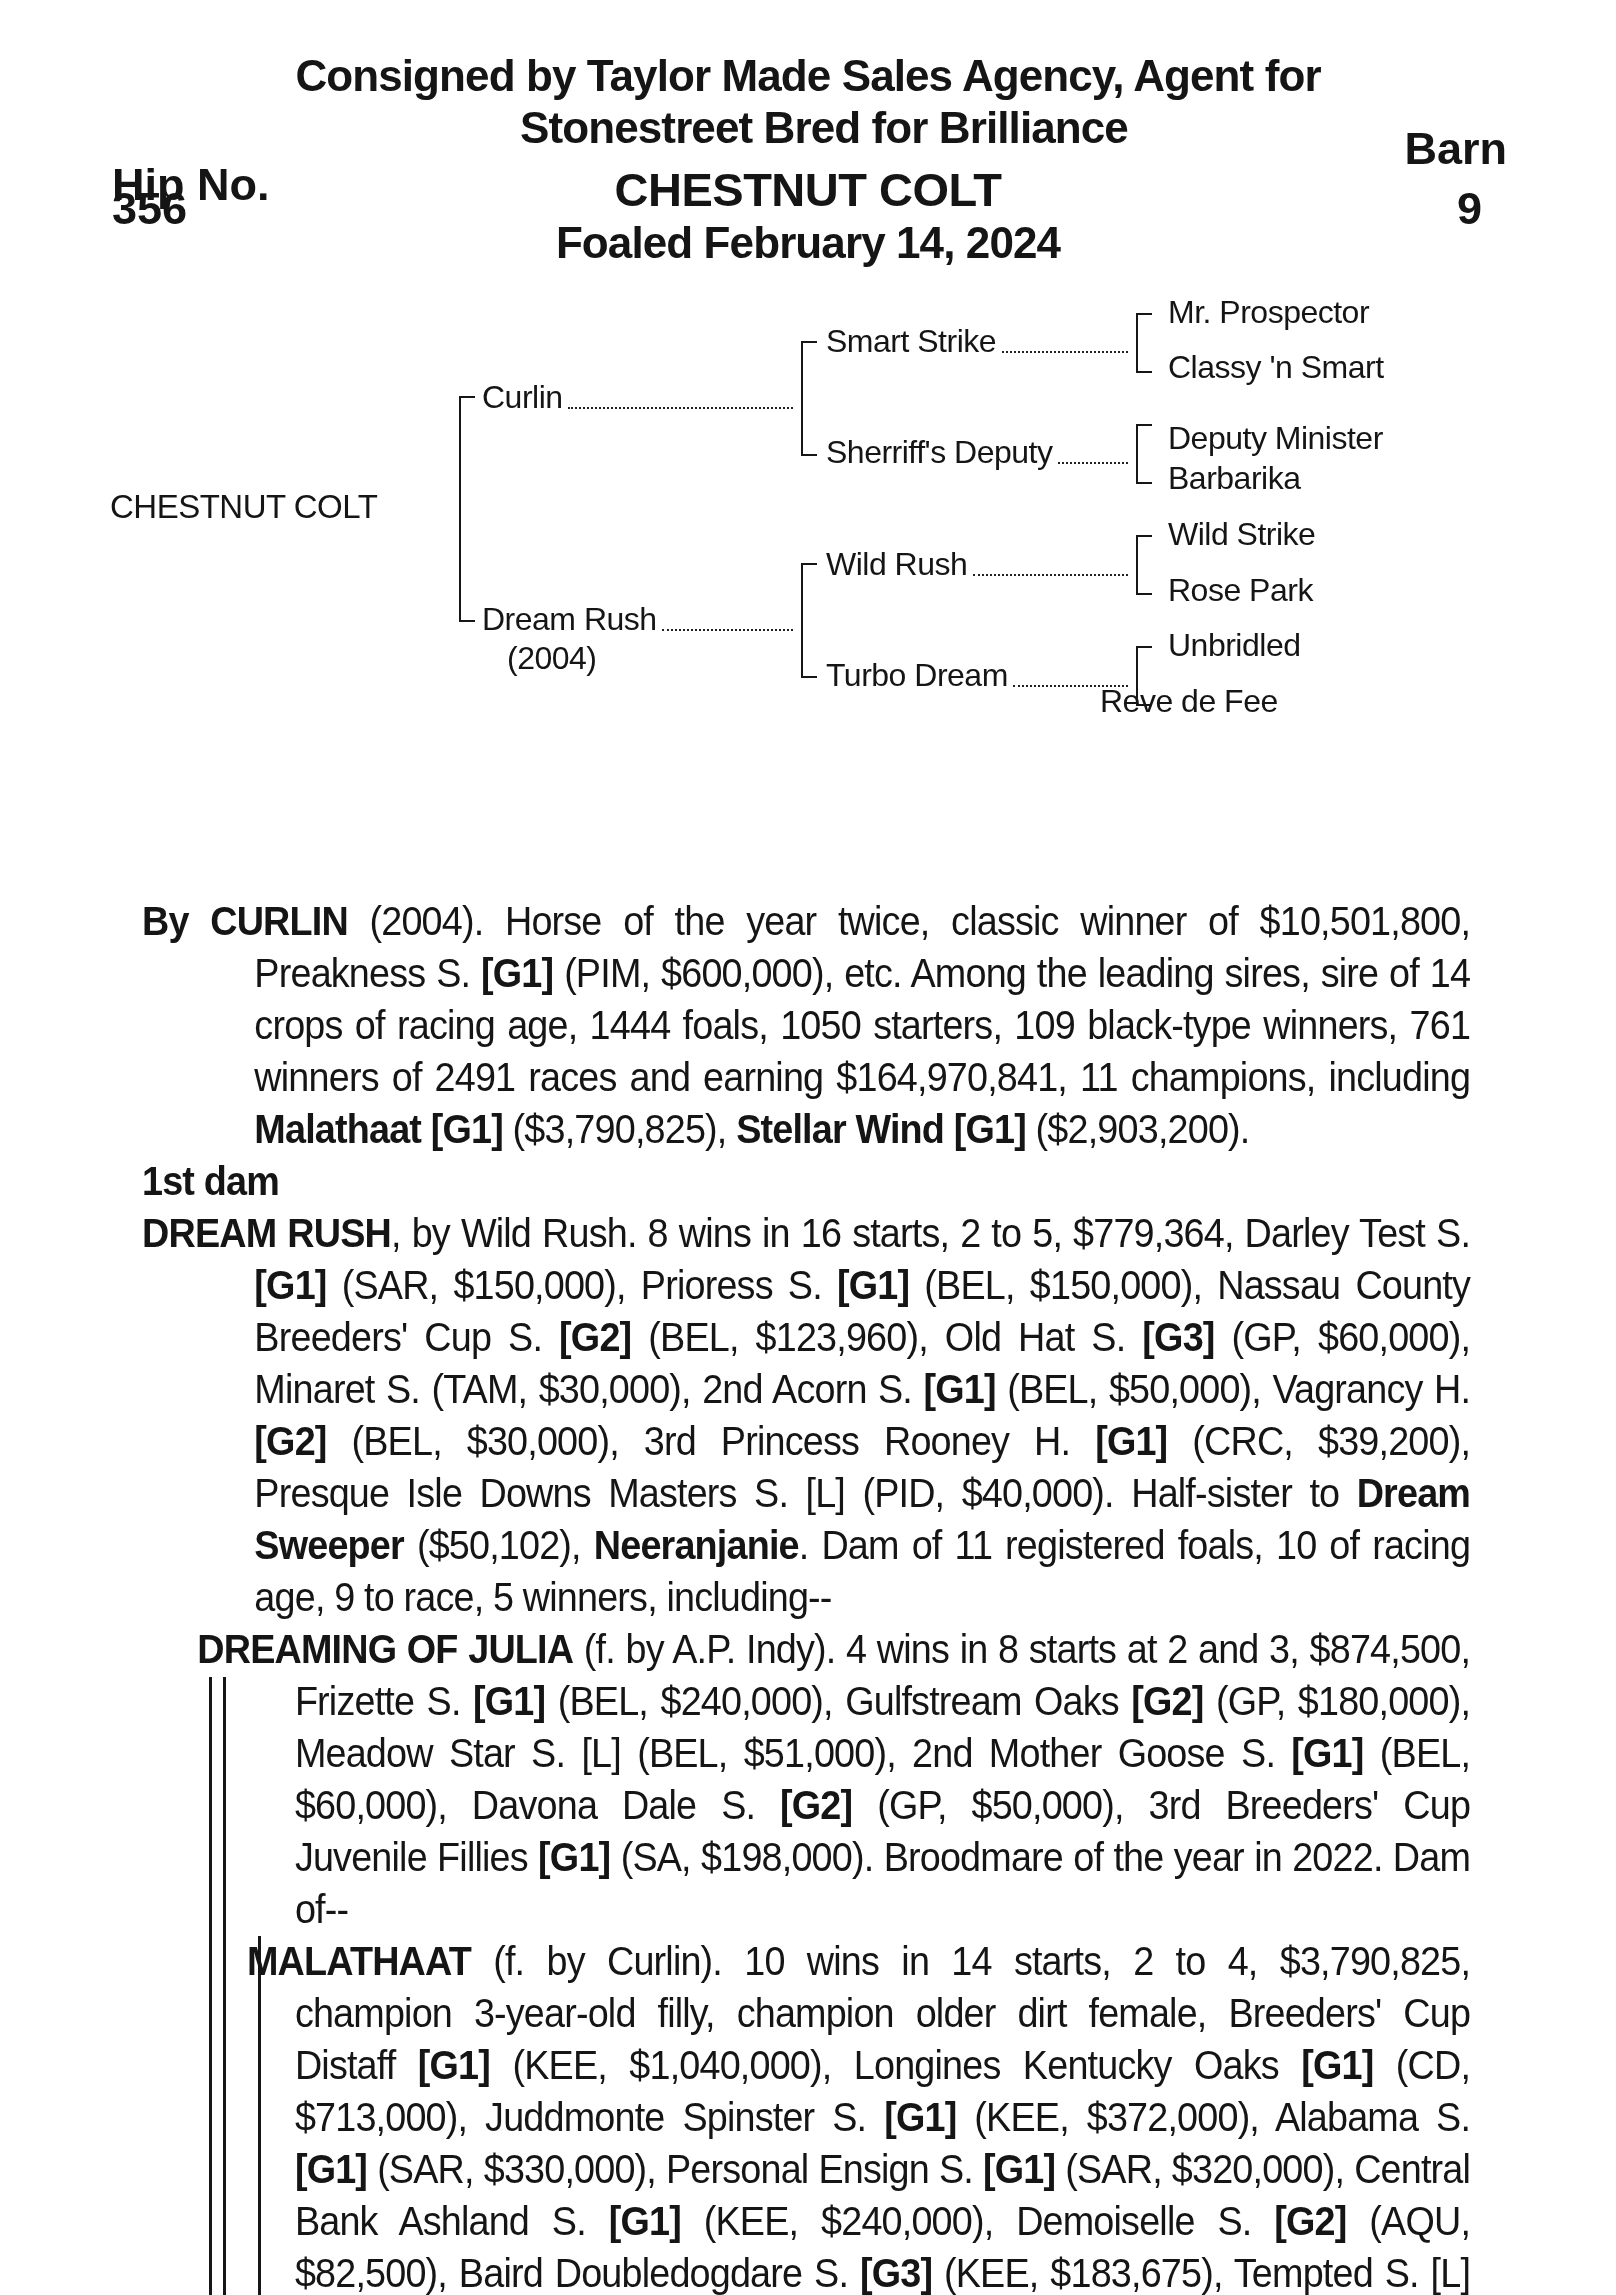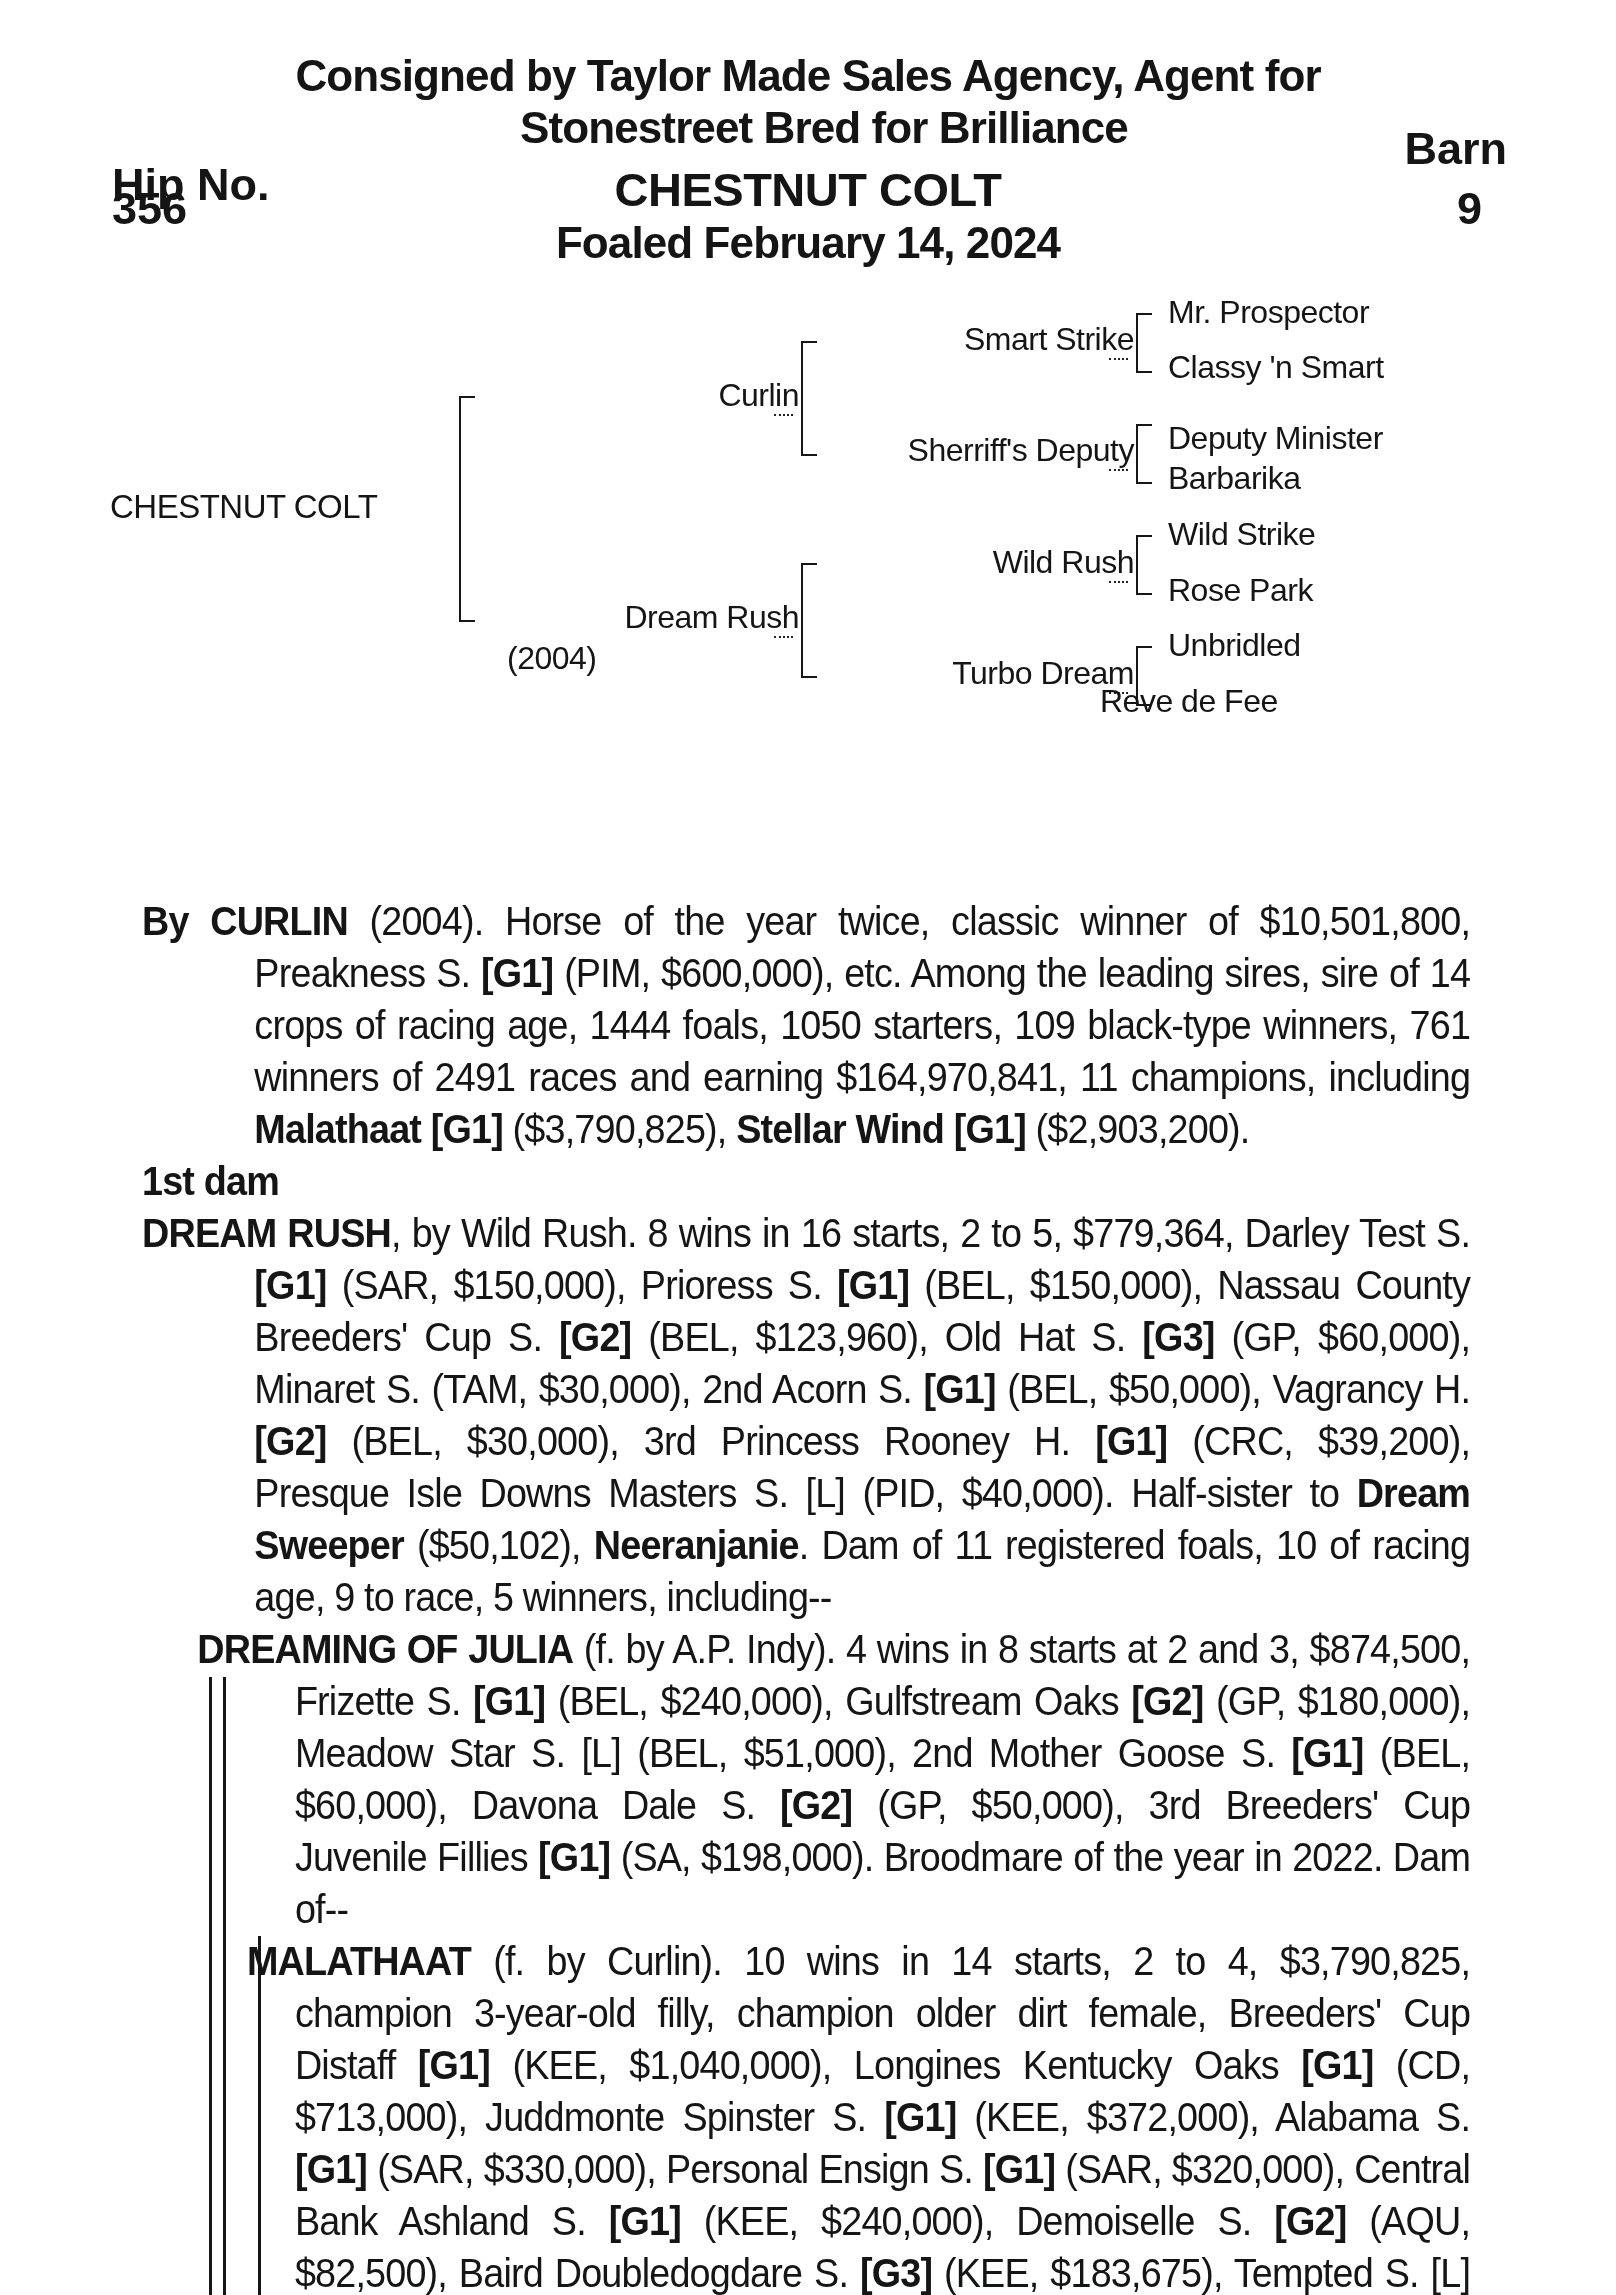--- a/index.html
+++ b/index.html
@@ -11,21 +11,21 @@
   .consign2{top:103px;font-size:44px;font-weight:bold;letter-spacing:-0.9px;padding-left:16px;}
   .hip-label{position:absolute;left:112px;top:123px;font-size:45px;font-weight:bold;margin-top:36px;}
   .hip-number{position:absolute;left:112px;top:183px;font-size:45px;font-weight:bold;}
   .barn-label{position:absolute;right:109px;top:123px;font-size:45px;font-weight:bold;}
   .barn-number{position:absolute;right:134px;top:183px;font-size:45px;font-weight:bold;}
   .title{top:162px;font-size:47px;font-weight:bold;letter-spacing:-0.5px;}
   .foaled{top:218px;font-size:44px;font-weight:bold;letter-spacing:-0.9px;}
 
   
   .ped{position:absolute;left:0;top:0;width:1616px;height:735px;font-size:32px;letter-spacing:-0.5px;}
-  .pnode{position:absolute;display:flex;align-items:flex-end;height:39px;white-space:nowrap;flex-direction:column;}
+  .pnode{position:absolute;display:flex;align-items:flex-end;height:39px;white-space:nowrap;}
   .pnode .leader{flex:1;border-bottom:2.8px dotted #222;margin:0 6.4px 6.9px 5.5px;min-width:18.4px;}
   .ptxt{position:absolute;white-space:nowrap;}
   .brk{position:absolute;width:13.8px;border:2.3px solid #161616;border-right:none;}
   .subject-label{position:absolute;left:110px;top:488px;font-size:33px;letter-spacing:-0.5px;}
 
   
   .bodytxt{position:absolute;left:142px;top:895px;width:1442px;
            font-size:41px;line-height:52px;letter-spacing:-0.9px;text-align:justify;
            transform:scaleX(0.921);transform-origin:left top;}
   .p0{padding-left:122px;text-indent:-122px;}

